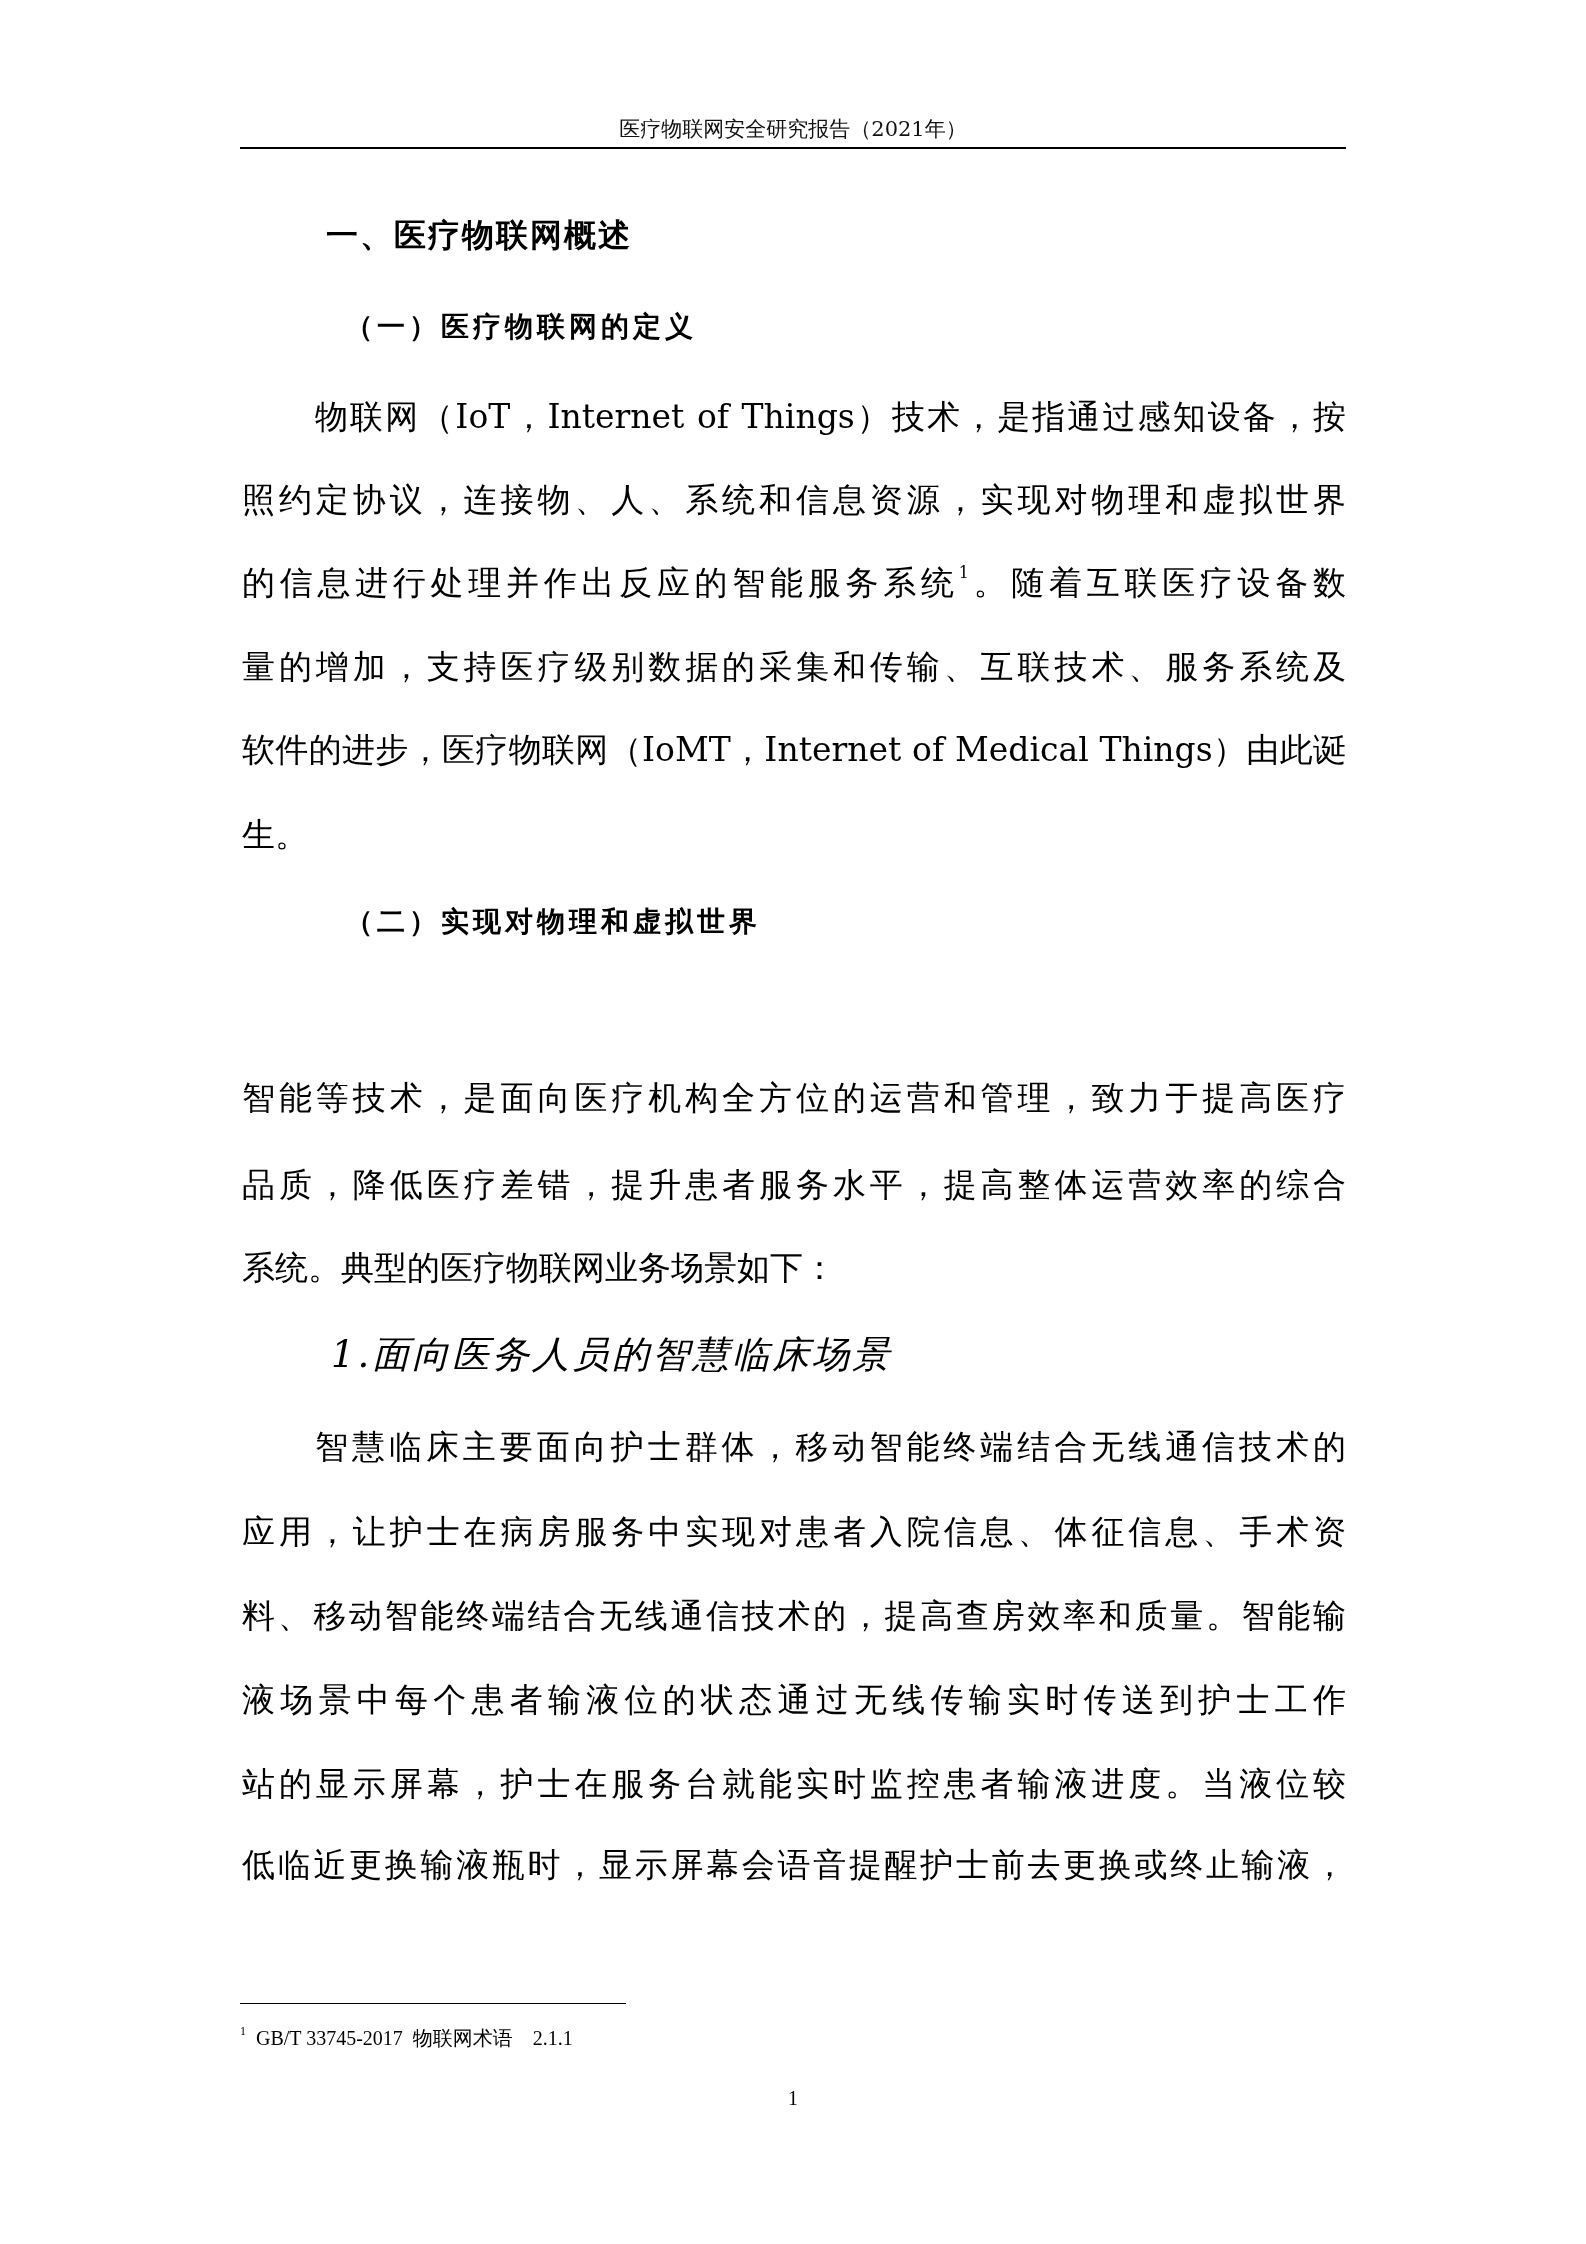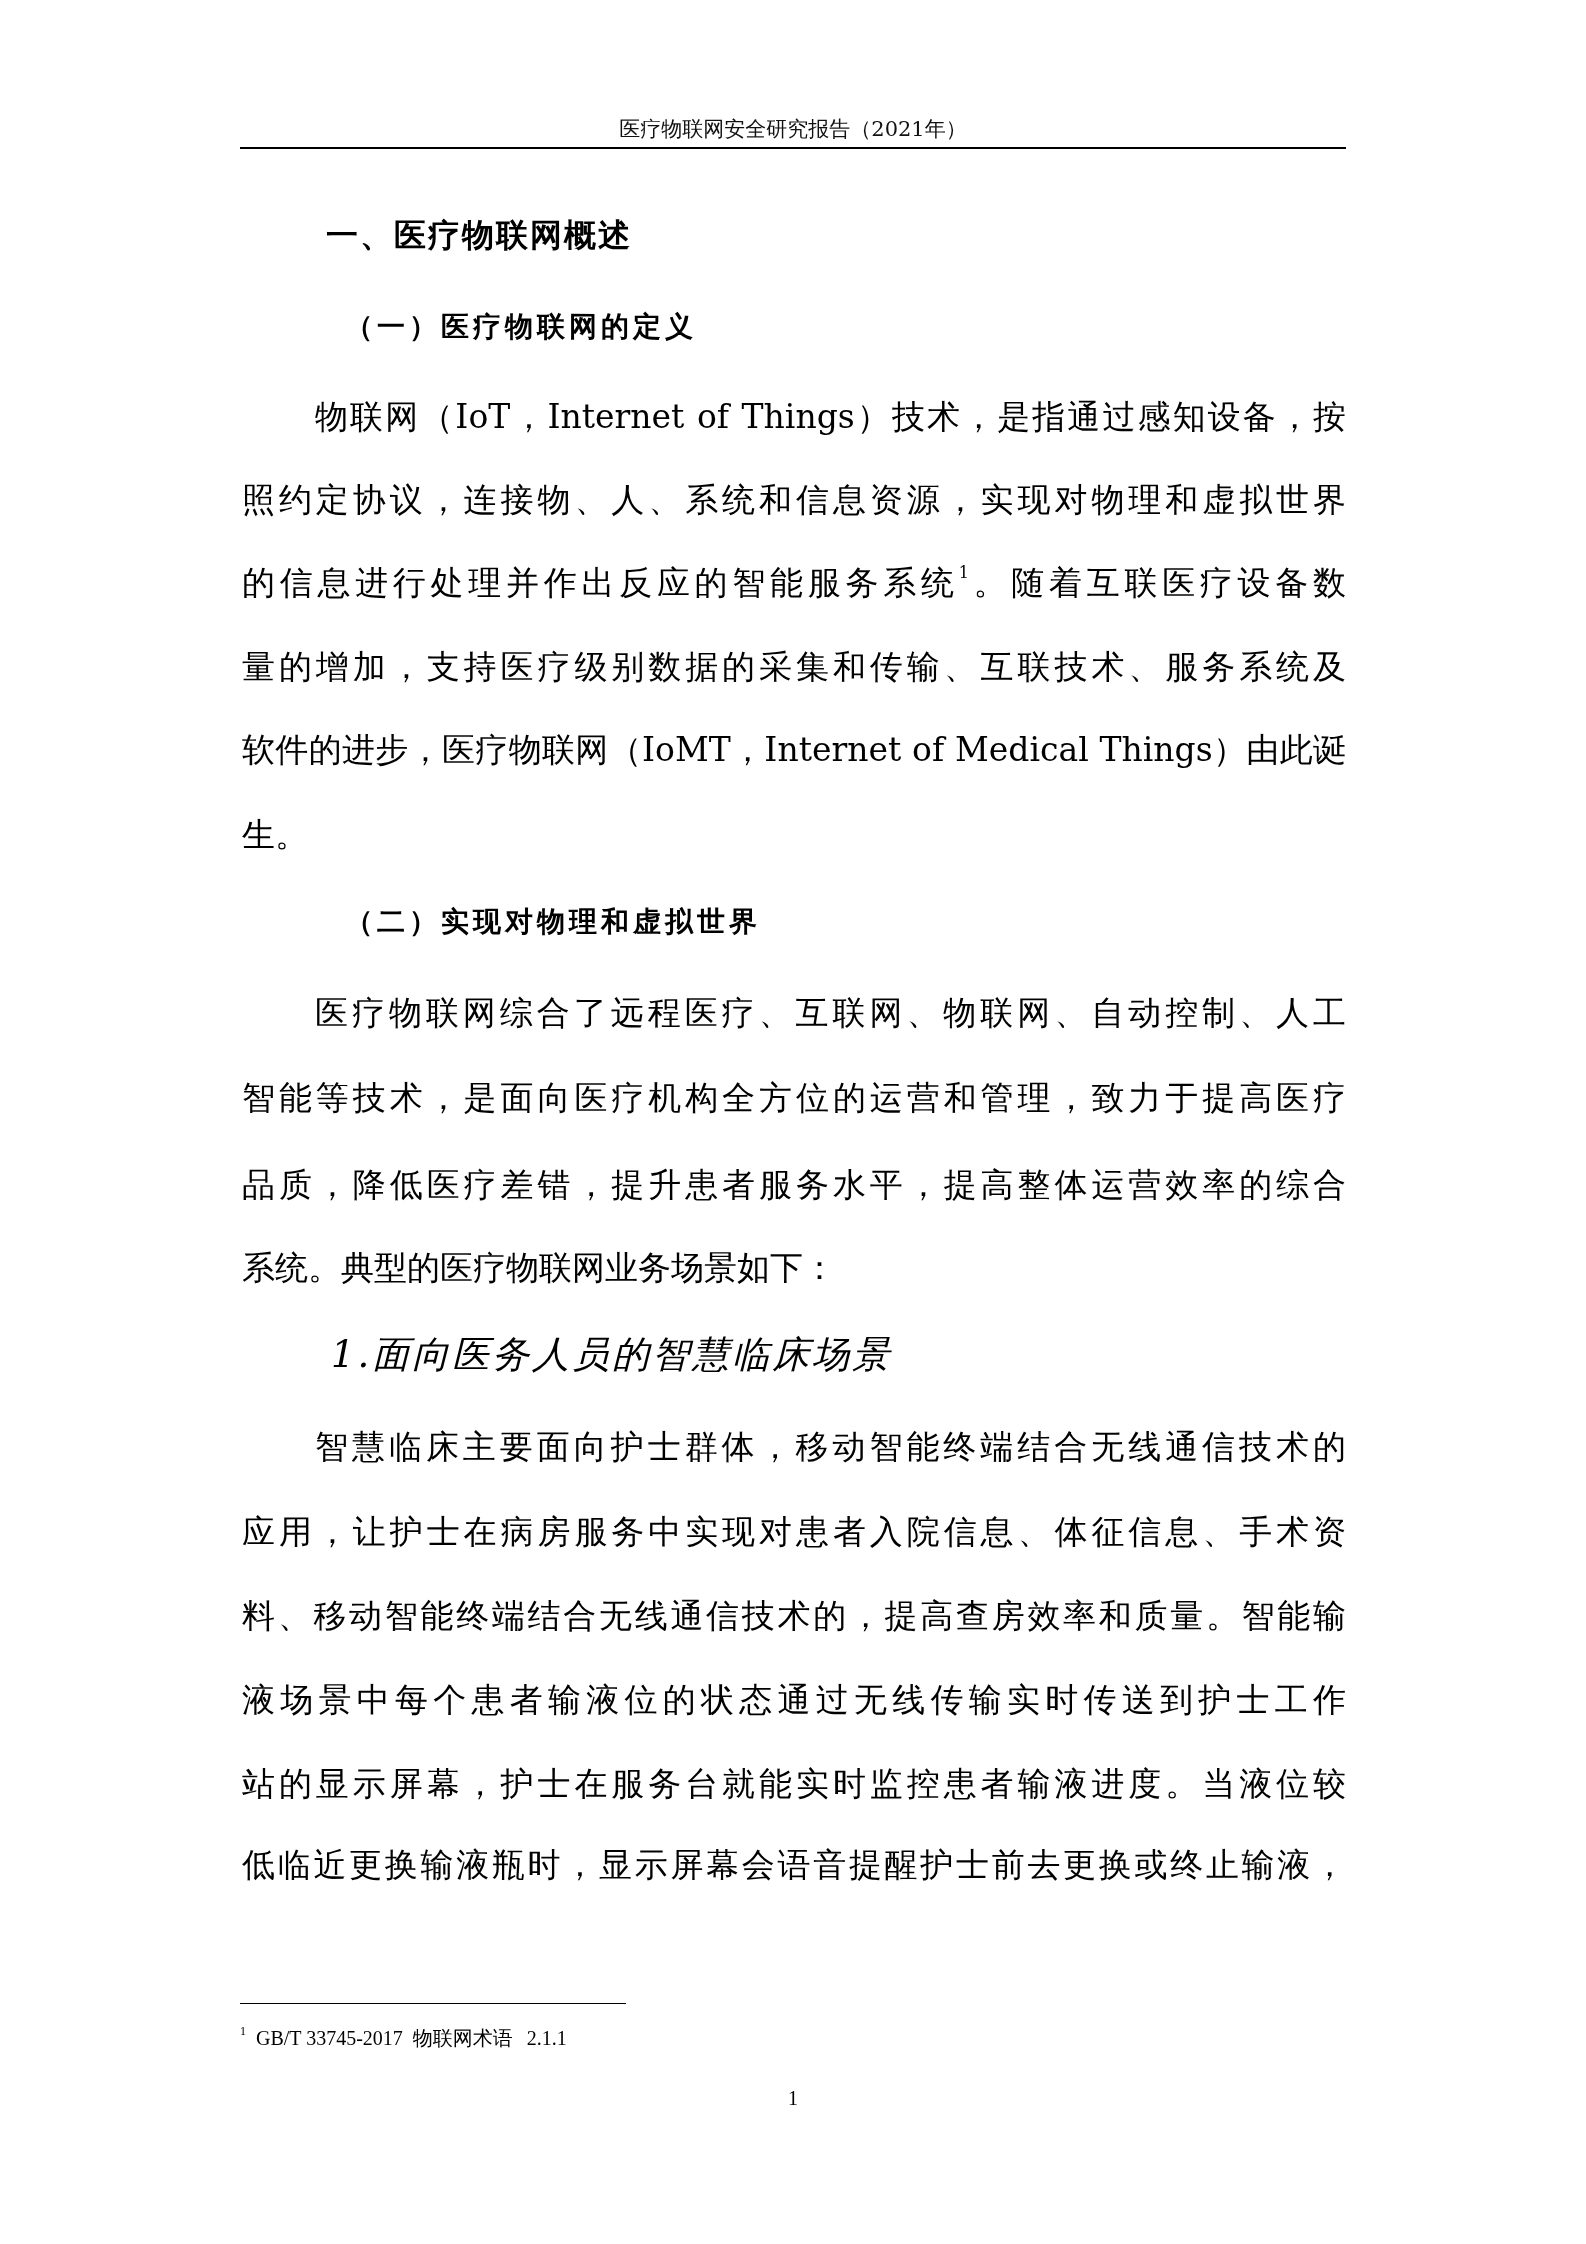--- a/index.html
+++ b/index.html
@@ -29,21 +29,21 @@
   }
   .line.indent { left: 315px; width: 1031px; }
   .line.last { text-align-last: left; }
   sup.fnref { font-size: 16px; vertical-align: top; line-height: 20px; position: relative; top: 2px; }
   .footnote-rule { position: absolute; left: 240px; width: 386px; top: 2003px; height: 1px; background: #000; }
   .footnote {
     position: absolute; left: 240px; top: 2024px; height: 28px; line-height: 28px;
     font-family: "Liberation Serif", serif; font-size: 20px; white-space: nowrap;
   }
   .footnote .fn-mark { font-size: 12px; vertical-align: top; line-height: 14px; margin-right: 10px; }
-  .footnote .fn-title { margin-left: 10px; margin-right: 14px; font-family: "DejaVu Serif", serif; }
+  .footnote .fn-title { margin-left: 10px; margin-right: 20px; font-family: "DejaVu Serif", serif; }
   .page-number {
     position: absolute; left: 743px; width: 100px; top: 2084px; height: 28px; line-height: 28px;
     text-align: center; font-family: "Liberation Serif", serif; font-size: 20px;
   }
 </style>
 </head>
 <body>
 
 <div class="page">
 
@@ -56,21 +56,20 @@
 
   <div class="line indent" style="top:395px">物联网（IoT，Internet of Things）技术，是指通过感知设备，按</div>
   <div class="line" style="top:478px">照约定协议，连接物、人、系统和信息资源，实现对物理和虚拟世界</div>
   <div class="line" style="top:561px"><span>的信息进行处理并作出反应的智能服务系统</span><sup class="fnref">1</sup><span>。随着互联医疗设备数</span></div>
   <div class="line" style="top:645px">量的增加，支持医疗级别数据的采集和传输、互联技术、服务系统及</div>
   <div class="line" style="top:728px">软件的进步，医疗物联网（IoMT，Internet of Medical Things）由此诞</div>
   <div class="line last" style="top:813px">生。</div>
 
   <div class="h2" style="top:898px">（二）实现对物理和虚拟世界</div>
 
-  <div class="line indent" style="top:991px">医疗物联网综合了远程医疗、互联网、物联网、自动控制、人工</div>
   <div class="line" style="top:1076px">智能等技术，是面向医疗机构全方位的运营和管理，致力于提高医疗</div>
   <div class="line" style="top:1163px">品质，降低医疗差错，提升患者服务水平，提高整体运营效率的综合</div>
   <div class="line last" style="top:1246px">系统。典型的医疗物联网业务场景如下：</div>
 
   <div class="h3" style="top:1331px">1.面向医务人员的智慧临床场景</div>
 
   <div class="line" style="top:1510px">应用，让护士在病房服务中实现对患者入院信息、体征信息、手术资</div>
   <div class="line indent" style="top:1425px">智慧临床主要面向护士群体，移动智能终端结合无线通信技术的</div>
   <div class="line" style="top:1594px">料、移动智能终端结合无线通信技术的，提高查房效率和质量。智能输</div>
   <div class="line" style="top:1678px">液场景中每个患者输液位的状态通过无线传输实时传送到护士工作</div>

